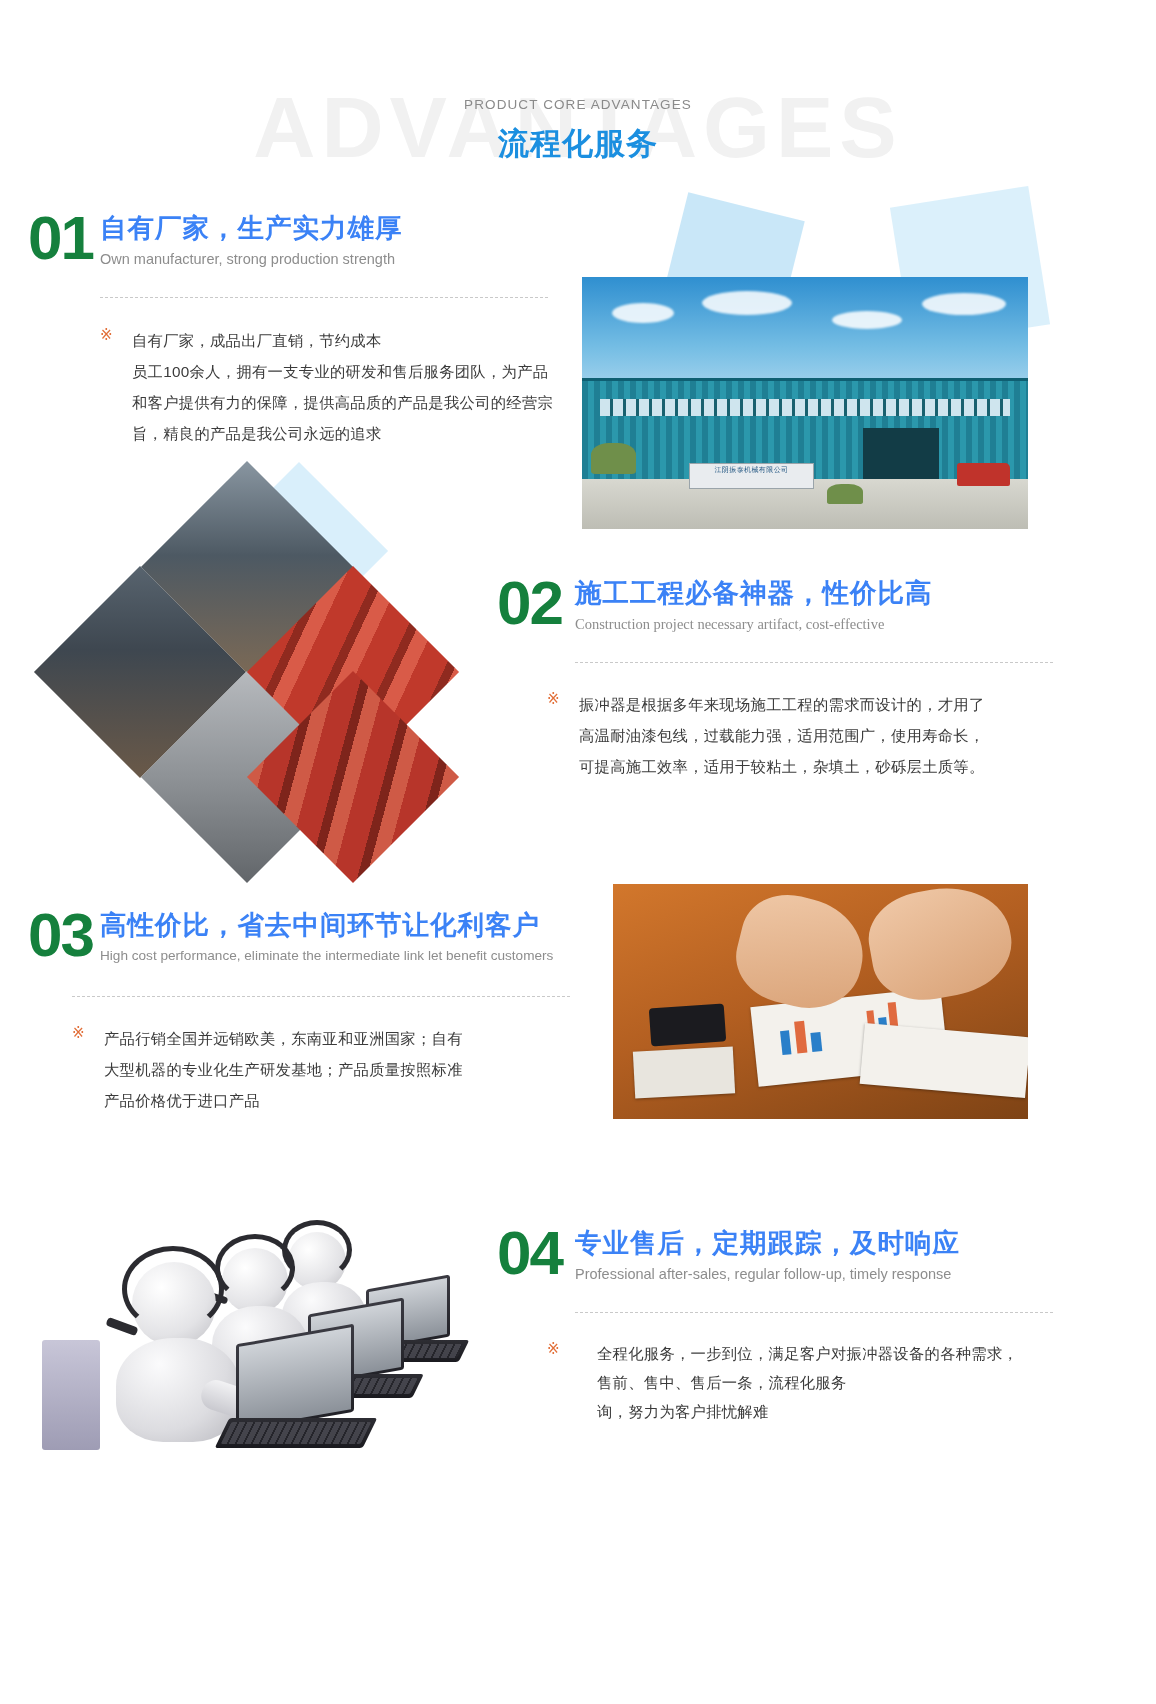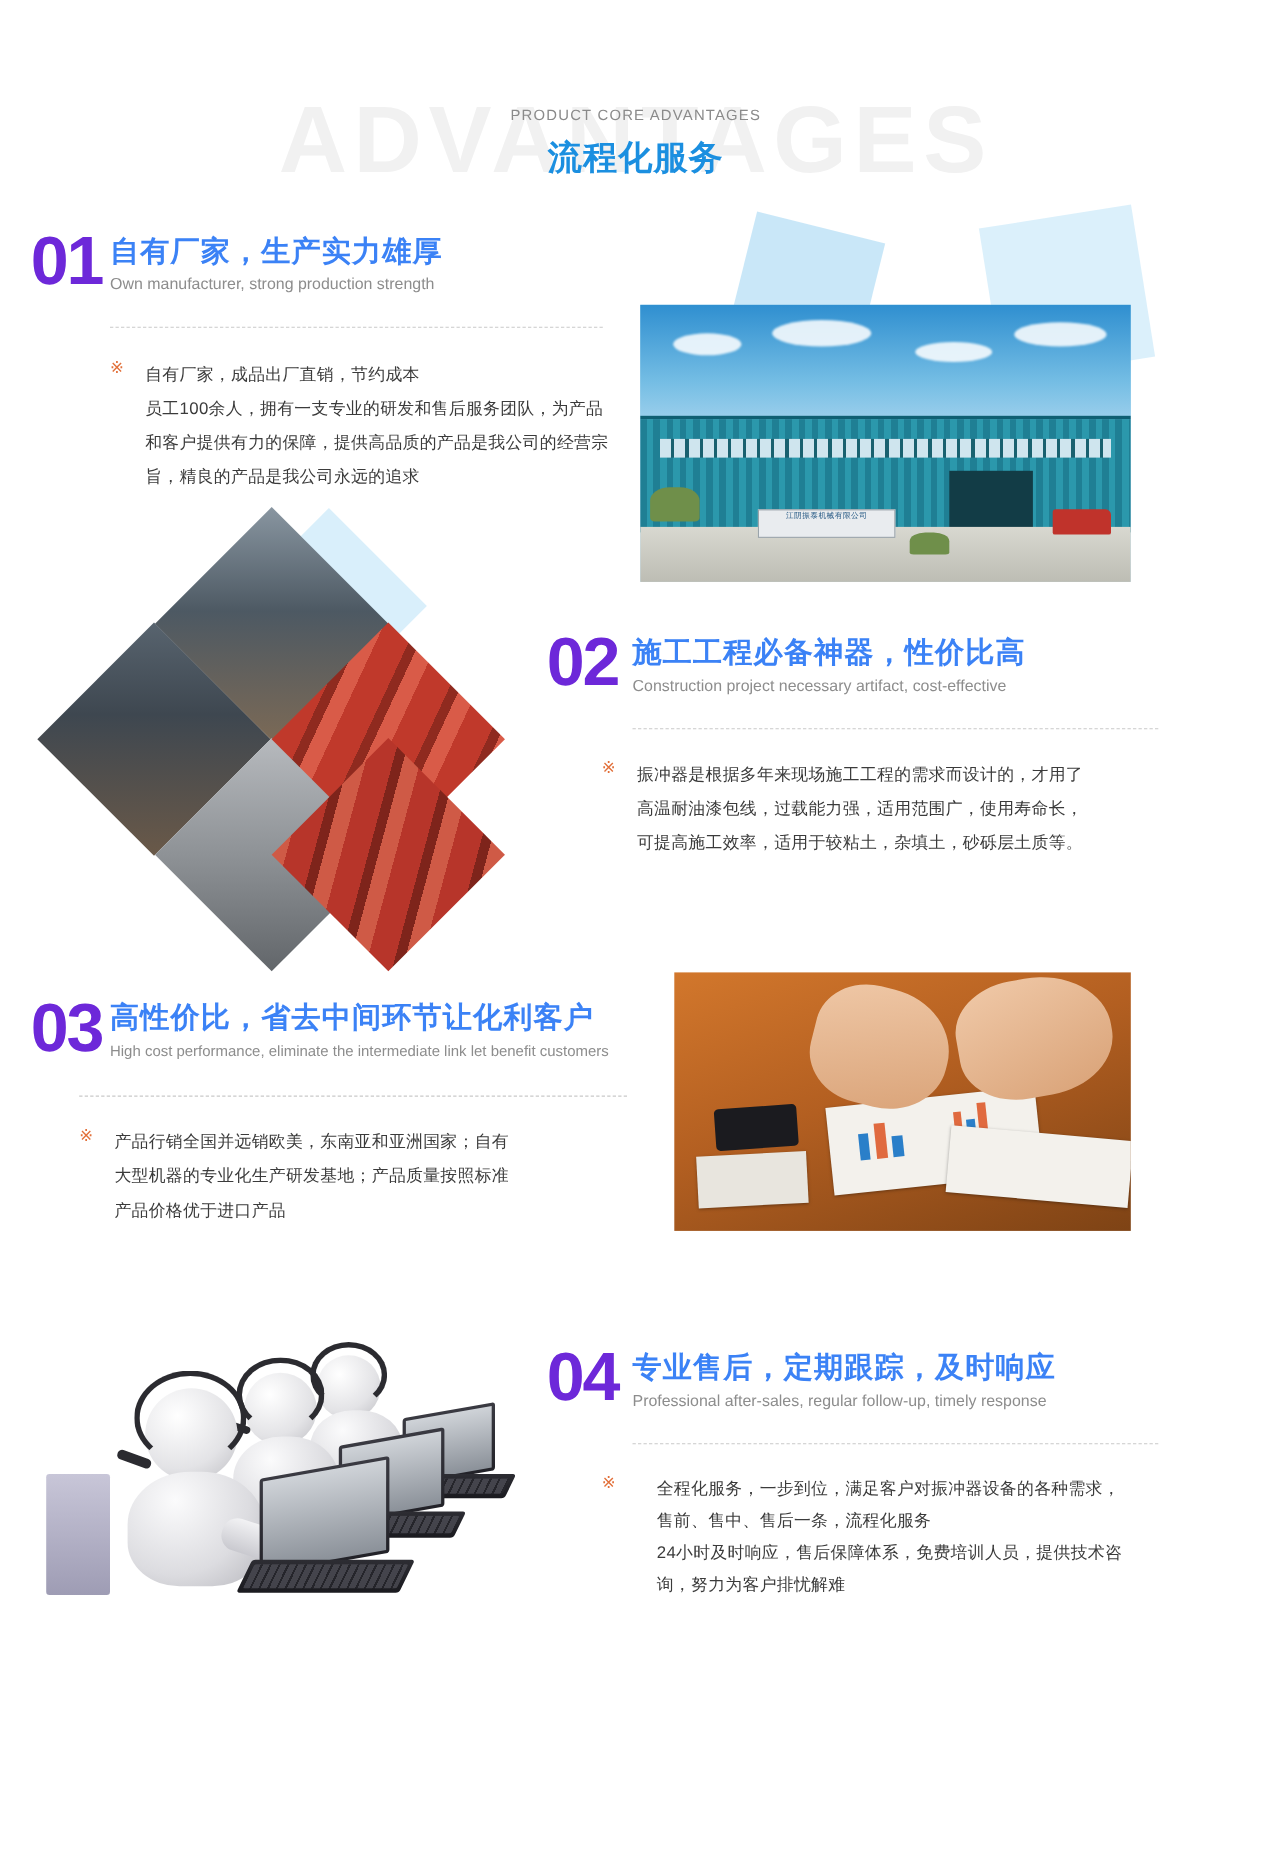--- a/index.html
+++ b/index.html
@@ -62,21 +62,21 @@
 
   .numrow {
     position: relative;
     height: 64px;
   }
   .bignum {
     position: absolute;
     top: -6px;
     font-size: 62px;
     font-weight: bold;
-    color: #6d28d9;
+    color: #15803d;
     line-height: 1;
     letter-spacing: -2px;
     user-select: none;
   }
   .titles { position: absolute; }
   .t-cn {
     font-size: 26.5px;
     font-weight: bold;
     color: #3b82f6;
     line-height: 1.15;
@@ -375,21 +375,21 @@
       <div class="inner fill-red"></div>
     </div>
     <div class="dia" style="left:258px; top:190px; width:150px; height:150px; transform:rotate(45deg);">
       <div class="inner fill-red2"></div>
     </div>
   </div>
 
   <div class="block" style="left:497px; top:578px; width:560px;">
     <div class="numrow">
       <div class="bignum" style="left:0;">02</div>
-      <div class="titles" style="left:78px; top:0;">
+      <div class="titles" style="left:78px; top:0;font-family:Liberation Serif, serif;">
         <div class="t-cn">施工工程必备神器，性价比高</div>
         <div class="t-en">Construction project necessary artifact, cost-effective</div>
       </div>
     </div>
     <div class="dashline" style="margin-left:78px; width:478px; margin-top:20px;"></div>
     <div class="bodyrow" style="margin-left:50px; margin-top:26px;">
       <div class="star">※</div>
       <div class="bodytext" style="margin-left:32px;">
         <div>振冲器是根据多年来现场施工工程的需求而设计的，才用了</div>
         <div>高温耐油漆包线，过载能力强，适用范围广，使用寿命长，</div>
@@ -479,19 +479,18 @@
         <div class="t-cn">专业售后，定期跟踪，及时响应</div>
         <div class="t-en">Professional after-sales, regular follow-up, timely response</div>
       </div>
     </div>
     <div class="dashline" style="margin-left:78px; width:478px; margin-top:20px;"></div>
     <div class="bodyrow" style="margin-left:50px; margin-top:26px;">
       <div class="star">※</div>
       <div class="bodytext" style="margin-left:50px; line-height:29px;">
         <div>全程化服务，一步到位，满足客户对振冲器设备的各种需求，</div>
         <div>售前、售中、售后一条，流程化服务</div>
-        <div>24小时及时响应，售后保障体系，免费培训人员，提供技术咨</div>
         <div>询，努力为客户排忧解难</div>
       </div>
     </div>
   </div>
 
 </div>
 
 </body></html>

